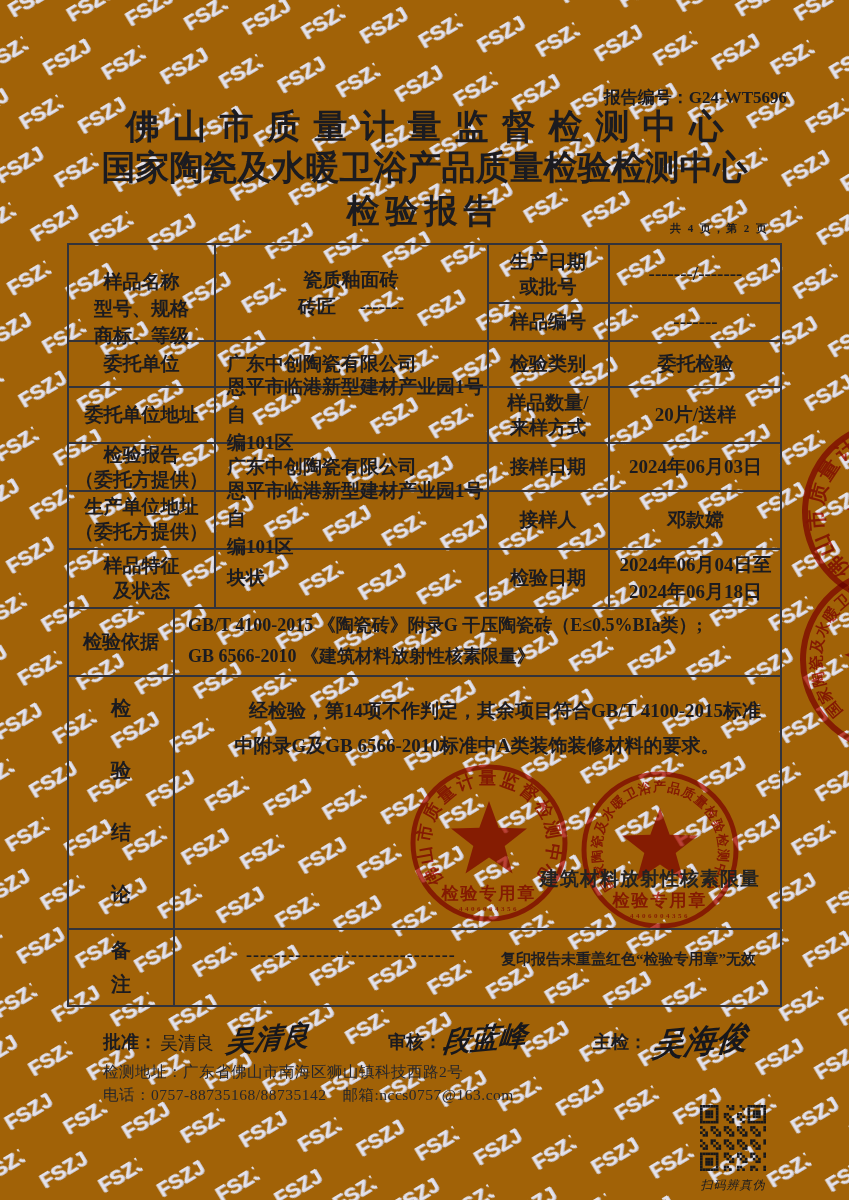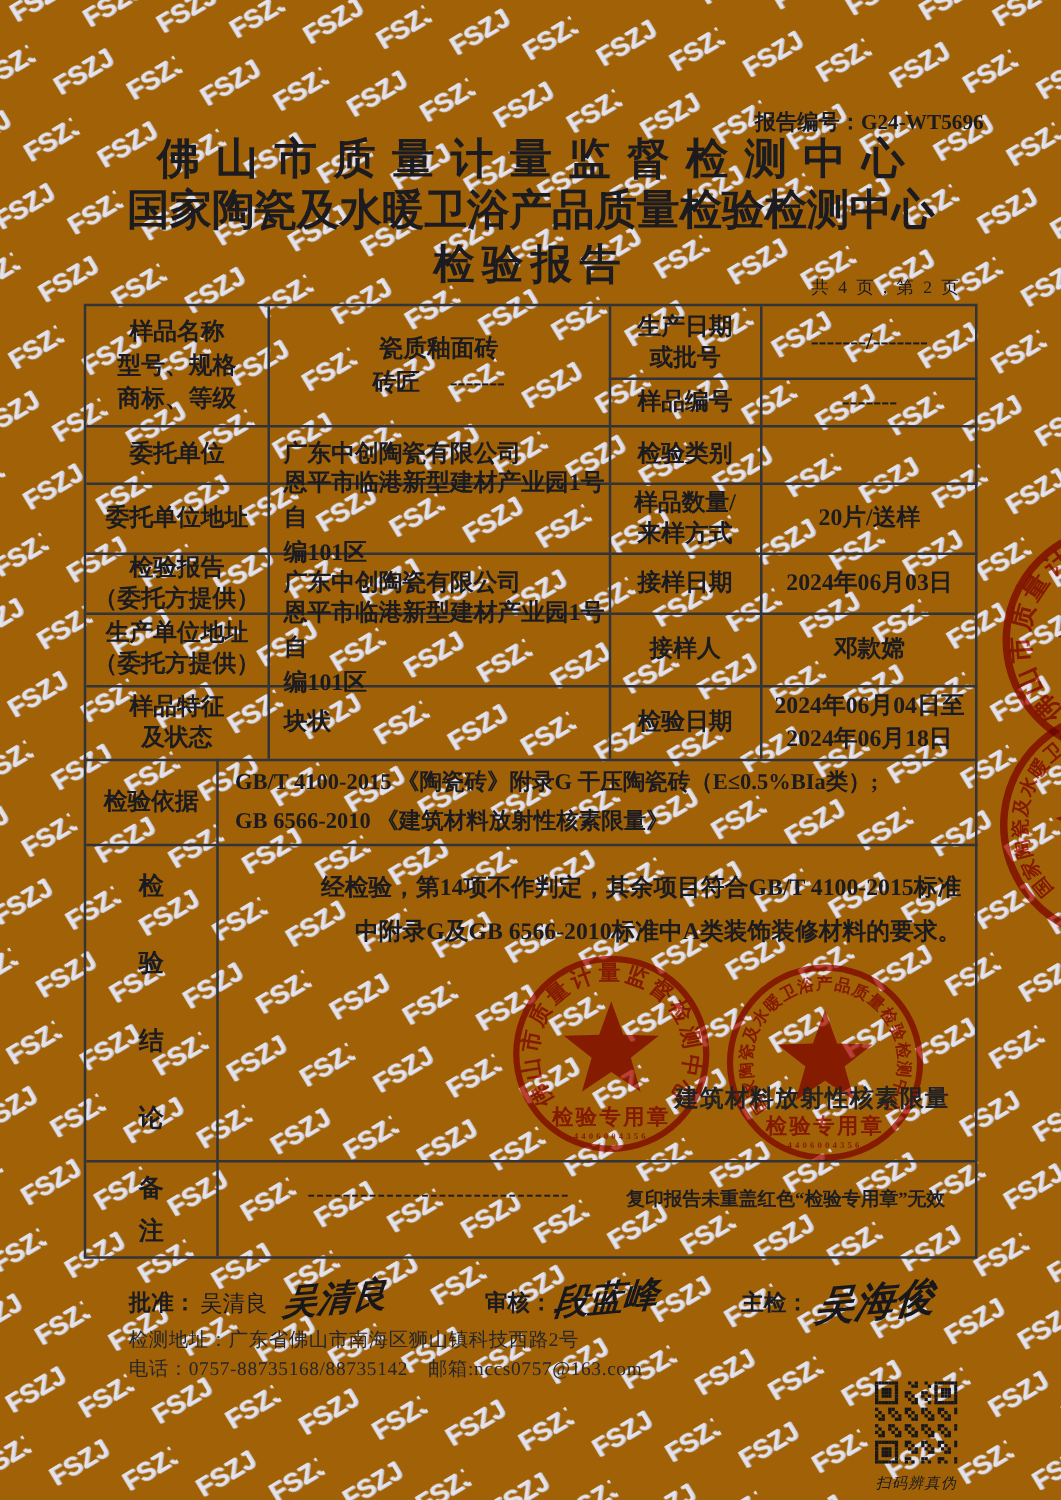--- a/index.html
+++ b/index.html
@@ -9,28 +9,28 @@
     font-family:"Liberation Serif","DejaVu Serif",serif;
     color:#1b1b20;
   }
   .wm{position:absolute;left:0;top:0;z-index:0;pointer-events:none;}
   .abs{position:absolute;}
   .z2{z-index:2;mix-blend-mode:multiply;}
   .hdr-no{position:absolute;top:86px;right:62px;font-size:17px;font-weight:bold;z-index:1;}
   .org1{position:absolute;left:0;width:100%;top:104px;text-align:center;font-size:34px;font-weight:bold;letter-spacing:13px;padding-left:13px;box-sizing:border-box;z-index:1;}
   .org2{position:absolute;left:0;width:100%;top:145px;text-align:center;font-size:34px;font-weight:bold;letter-spacing:0;z-index:1;}
   .doctitle{position:absolute;left:0;width:100%;top:189px;text-align:center;font-size:33px;font-weight:bold;letter-spacing:6px;font-family:"Liberation Sans","DejaVu Sans",sans-serif;z-index:1;}
-  .pageinfo{position:absolute;top:221px;right:80px;font-size:14px;font-weight:normal;letter-spacing:2px;z-index:1;}
+  .pageinfo{position:absolute;top:221px;right:80px;font-size:11px;font-weight:bold;letter-spacing:2px;z-index:1;}
   .tbl{position:absolute;left:67px;top:243px;width:715px;height:764px;border:2px solid #33333a;box-sizing:border-box;z-index:1;}
   .vline,.hline{position:absolute;background:#33333a;}
   .cell{position:absolute;display:flex;align-items:center;justify-content:center;text-align:center;font-size:19px;font-weight:bold;line-height:27px;flex-direction:column;}
   .cell.left{align-items:flex-start;text-align:left;padding-left:12px;box-sizing:border-box;}
   .vert{position:absolute;font-size:20px;font-weight:bold;width:100%;text-align:center;}
   .dashline{letter-spacing:1px;font-weight:bold;font-size:18px;}
-  .concl{position:absolute;font-size:19px;font-weight:bold;line-height:35px;text-indent:56px;text-align:right;}
+  .concl{position:absolute;font-size:19px;font-weight:bold;line-height:35px;text-indent:56px;text-align:center;}
   .stamp{position:absolute;}
   .stamp text{font-weight:bold;font-family:"Liberation Serif","DejaVu Serif",serif;}
   .datetxt{position:absolute;left:540px;top:866px;font-size:19px;font-weight:bold;letter-spacing:1px;color:#222;z-index:3;}
   .notice{position:absolute;left:501px;top:950px;font-size:15px;font-weight:bold;color:#1d1d22;z-index:3;}
   .signrow{position:absolute;left:0;top:1018px;width:100%;height:44px;z-index:1;}
   .slabel{position:absolute;font-size:18px;font-weight:bold;top:12px;}
   .sname{position:absolute;font-size:18px;top:13px;}
   .sig{position:absolute;font-size:28px;font-weight:bold;font-style:italic;transform:rotate(-5deg) skewX(-10deg);color:#17171c;top:2px;white-space:nowrap;}
   .foot{position:absolute;left:103px;font-size:15.5px;color:#26262b;z-index:1;letter-spacing:0.5px;}
   .qrwrap{position:absolute;left:699px;top:1105px;width:68px;z-index:1;text-align:center;}
@@ -68,21 +68,21 @@
     <div class="hline" style="left:418px;top:57px;width:295px;height:1.5px"></div>
     <div class="hline" style="left:0;top:95px;width:713px;height:1.5px"></div>
     <div class="hline" style="left:0;top:141px;width:713px;height:1.5px"></div>
     <div class="hline" style="left:0;top:197px;width:713px;height:1.5px"></div>
     <div class="hline" style="left:0;top:245px;width:713px;height:1.5px"></div>
     <div class="hline" style="left:0;top:303px;width:713px;height:1.5px"></div>
     <div class="hline" style="left:0;top:362px;width:713px;height:1.5px"></div>
     <div class="hline" style="left:0;top:430px;width:713px;height:1.5px"></div>
     <div class="hline" style="left:0;top:683px;width:713px;height:1.5px"></div>
 
-    <div class="cell" style="left:0;top:0;width:145px;height:95px">
+    <div class="cell" style="left:0;top:16px;width:145px;height:95px">
       <span>样品名称</span>
       <span>型号、规格</span>
       <span>商标、等级</span>
     </div>
     <div class="cell" style="left:146px;top:0;width:272px;height:95px">
       <span>瓷质釉面砖</span>
       <span style="white-space:pre">砖匠　 -------</span>
     </div>
     <div class="cell" style="left:419px;top:0;width:120px;height:57px;line-height:25px">
       <span>生产日期</span>
@@ -99,20 +99,23 @@
     </div>
 
     <div class="cell" style="left:0;top:96px;width:145px;height:45px">
         <span>委托单位</span>
       </div>
     <div class="cell left" style="left:146px;top:96px;width:272px;height:45px">
         <span>广东中创陶瓷有限公司</span>
       </div>
     <div class="cell" style="left:419px;top:96px;width:120px;height:45px">
         <span>检验类别</span>
+      </div>
+    <div class="cell" style="left:540px;top:96px;width:173px;height:45px">
+        <span>委托检验</span>
       </div>
 
     <div class="cell" style="left:0;top:142px;width:145px;height:55px">
         <span>委托单位地址</span>
       </div>
     <div class="cell left" style="left:146px;top:142px;width:272px;height:55px;line-height:28px">
       <span>恩平市临港新型建材产业园1号自</span>
       <span>编101区</span>
     </div>
     <div class="cell" style="left:419px;top:142px;width:120px;height:55px;line-height:25px">

